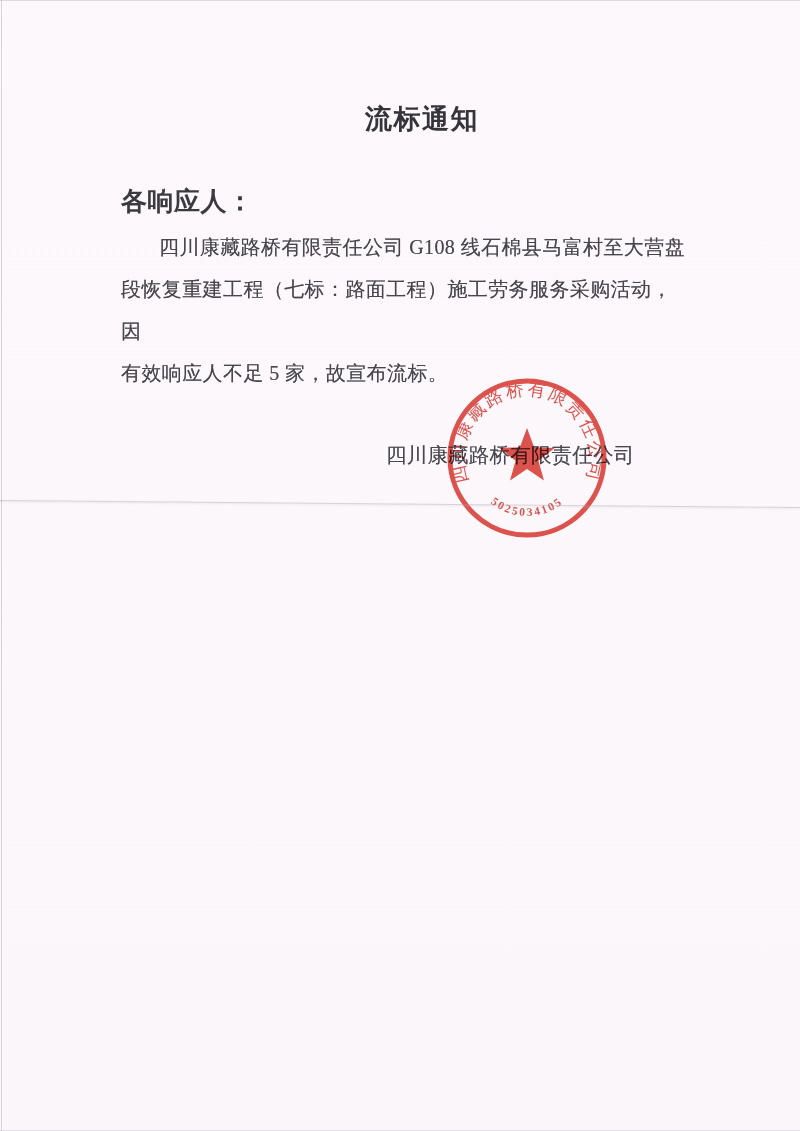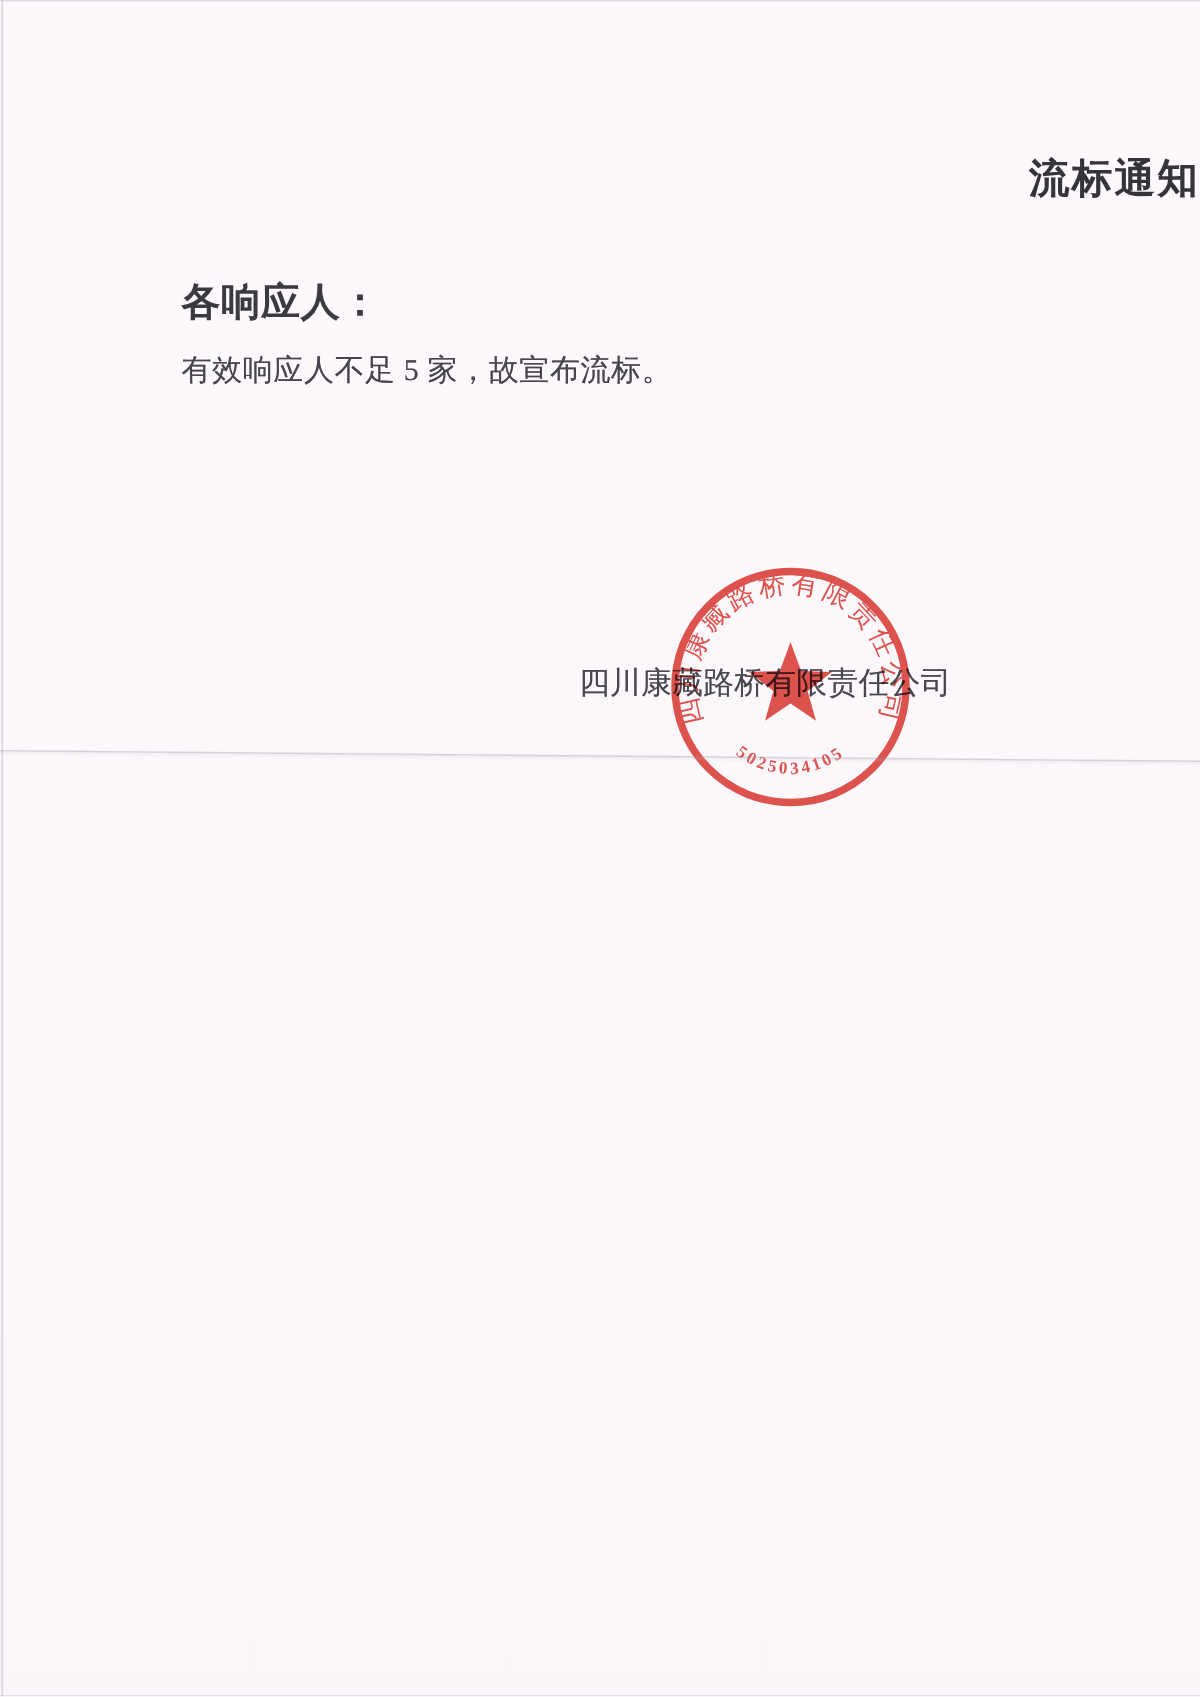--- a/index.html
+++ b/index.html
@@ -19,21 +19,21 @@
   .edge-top    { position: absolute; left: 0; top: 0; width: 100%; height: 1px; background: rgba(188,181,195,.45); }
   .edge-bottom { position: absolute; left: 0; bottom: 0; width: 100%; height: 1px; background: rgba(188,181,195,.35); }
   .crease {
     position: absolute; left: -2px; top: 500px; width: 806px; height: 1px;
     background: rgba(158,150,166,.38);
     box-shadow: 0 1px 2px rgba(205,198,211,.4);
     transform: rotate(.5deg); transform-origin: left center;
   }
   .doc-title {
     position: absolute; top: 101px; left: 0; width: 100%;
-    text-align: right;
+    text-align: center;
     font-family: "Liberation Sans", "DejaVu Sans", sans-serif;
     font-weight: bold;
     font-size: 27px; letter-spacing: 1.5px;
     color: #36343b;
     padding-left: 44px;
   }
   .salutation {
     position: absolute; top: 184px; left: 121px;
     font-size: 26px; font-weight: bold; letter-spacing: .5px;
     color: #3c3a41;
@@ -73,20 +73,22 @@
 
   <div class="edge-left"></div>
   <div class="edge-top"></div>
   <div class="edge-bottom"></div>
 
   <div class="doc-title">流标通知</div>
 
   <div class="salutation">各响应人：</div>
 
   <div class="body-text">
+    <div class="body-line indent">四川康藏路桥有限责任公司 G108 线石棉县马富村至大营盘</div>
+    <div class="body-line">段恢复重建工程（七标：路面工程）施工劳务服务采购活动，因</div>
     <div class="body-line">有效响应人不足 5 家，故宣布流标。</div>
   </div>
 
   <div class="sig-company">四川康藏路桥有限责任公司</div>
 
 
   <svg class="stamp" viewBox="427 358 200 205" xmlns="http://www.w3.org/2000/svg">
     <defs>
       <path id="ring-text-arc" d="M 469.9 484.6 A 63 63 0 1 1 584.1 484.6" fill="none"></path>
       <path id="serial-arc" d="M 475.8 485.2 A 58 58 0 0 0 578.2 485.2" fill="none"></path>

